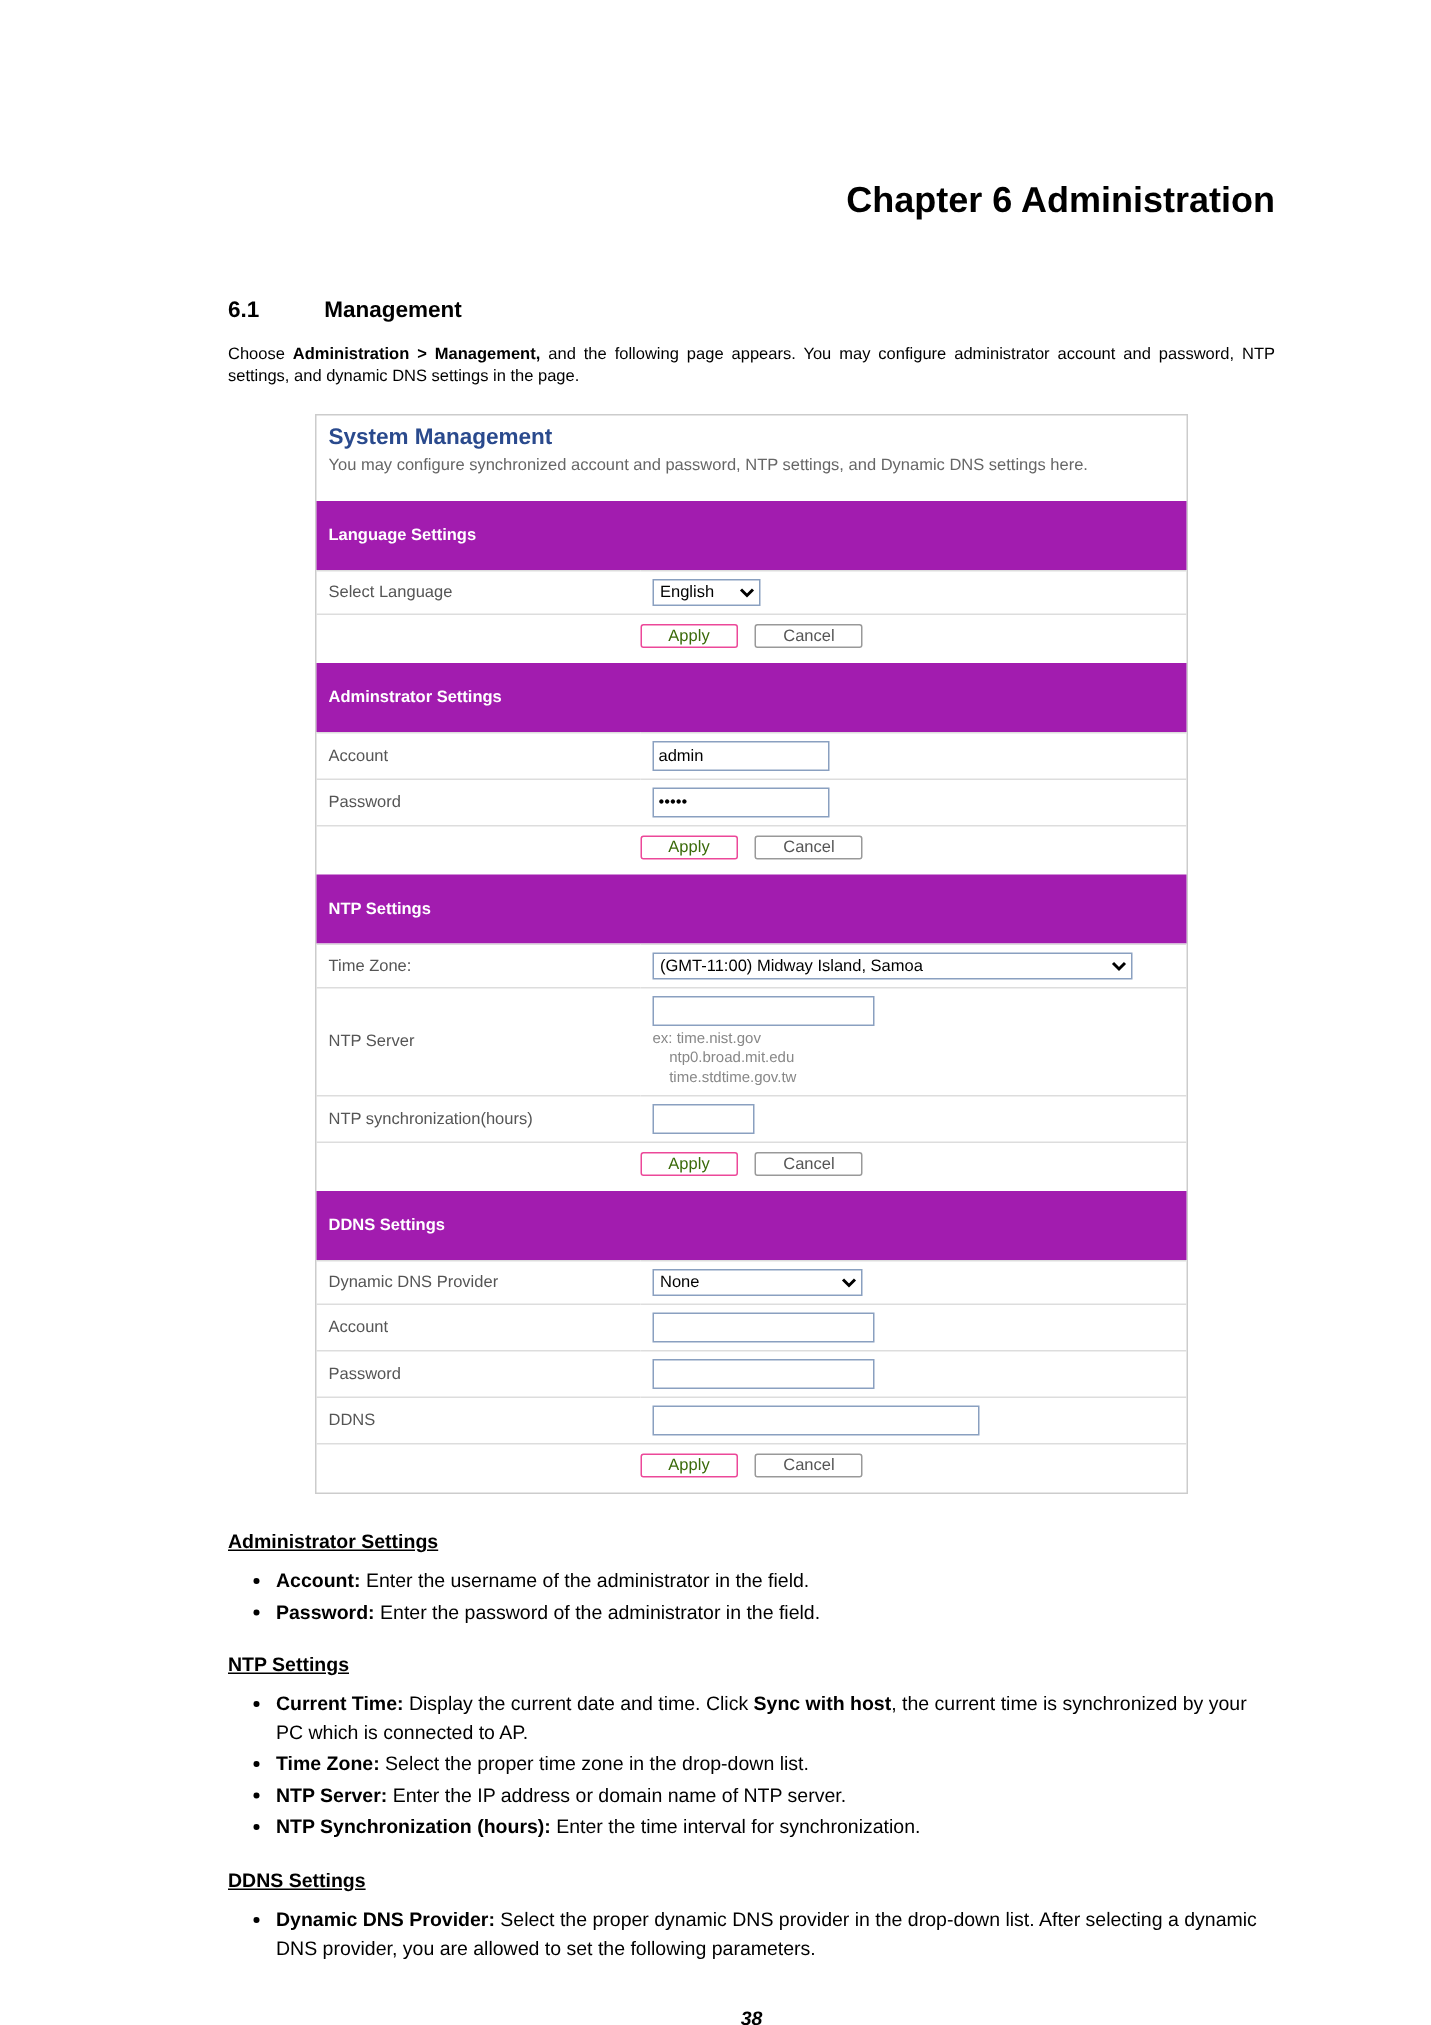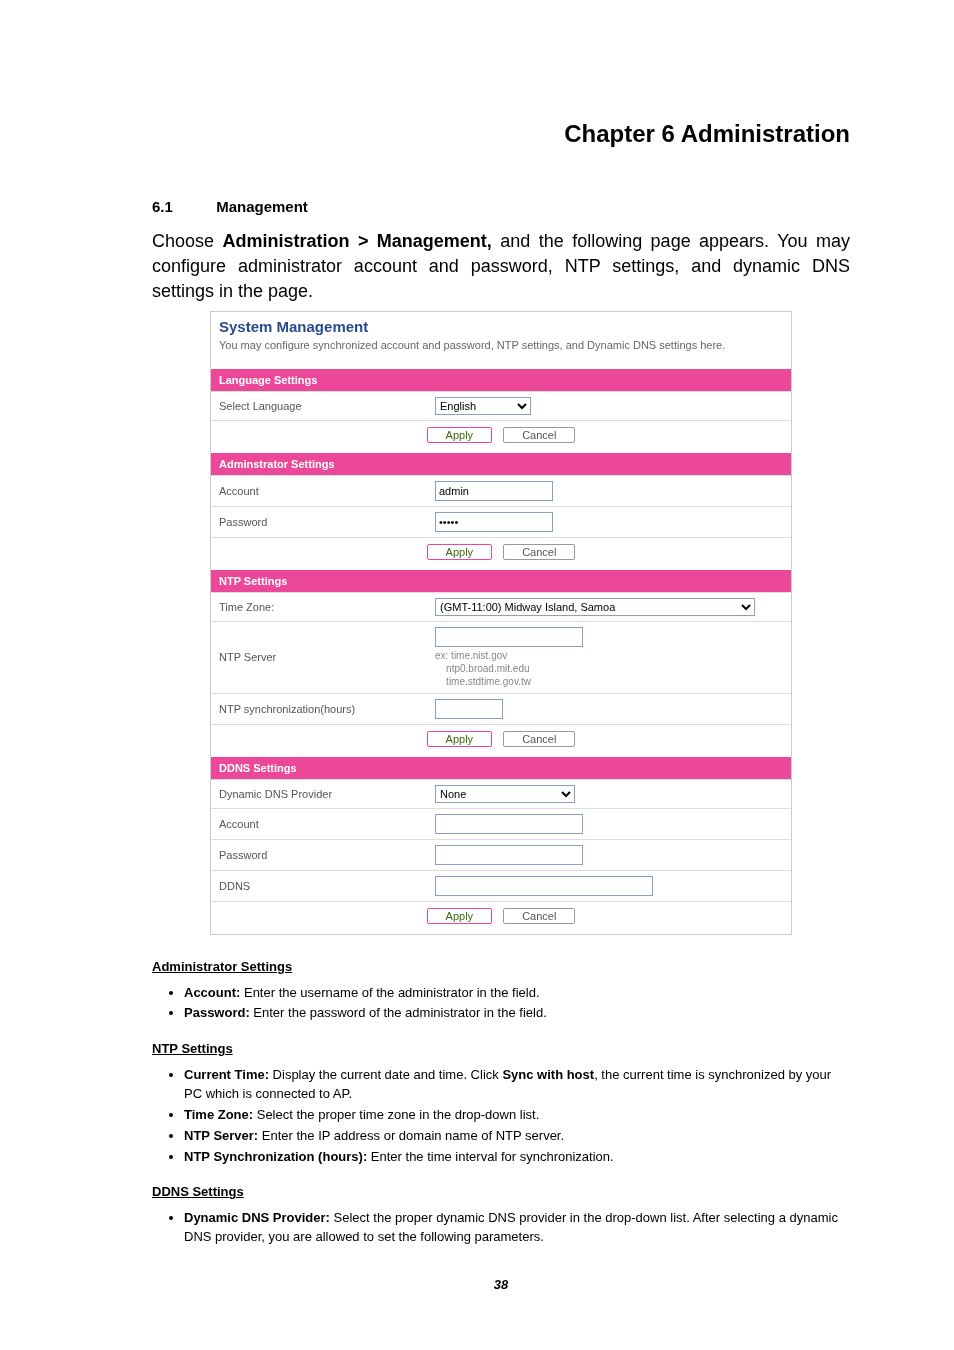--- a/index.html
+++ b/index.html
@@ -23,55 +23,55 @@
     font-size: 15px;
     font-weight: bold;
     color: #000;
     margin-bottom: 14px;
   }
   .section-num {
     display: inline-block;
     width: 60px;
   }
   .bodytext {
-    font-size: 18px;
+    font-size: 11px;
     line-height: 1.4;
     text-align: justify;
     margin: 0 0 2px 0;
   }
   .bodytext .bold {
     font-weight: bold;
   }
   
   .router-ui {
     width: 580px;
-    margin: 6px auto 24px auto;
+    margin: 16px auto 24px auto;
     border: 1px solid #ccc;
     font-family: Tahoma, Arial, sans-serif;
     font-size: 11px;
     color: #444;
     background: #fff;
   }
   .router-header-title {
     color: #2a4a8d;
     font-weight: bold;
     font-size: 15px;
     padding: 6px 8px 2px 8px;
   }
   .router-subdesc {
     padding: 2px 8px 18px 8px;
     color: #666;
     font-size: 11px;
   }
   .section-bar {
-    background: #ec4899;
+    background: #a21caf;
     color: #fff;
     font-weight: bold;
     font-size: 11px;
-    padding: 5px 8px;
+    padding: 17px 8px;
   }
   .router-table {
     width: 100%;
     border-collapse: collapse;
   }
   .router-table td {
     border-top: 1px solid #ddd;
     padding: 5px 8px;
     vertical-align: middle;
     font-size: 11px;
@@ -162,21 +162,21 @@
   <div class="router-ui">
     <div class="router-header-title">System Management</div>
     <div class="router-subdesc">You may configure synchronized account and password, NTP settings, and Dynamic DNS settings here.</div>
 
     <div class="section-bar">Language Settings</div>
     <table class="router-table">
       <tbody>
           <tr>
         <td class="label">Select Language</td>
         <td>
-          <select class="select-input" style="width:96px;">
+          <select class="select-input" style="width:72px;">
             <option>English</option>
           </select>
         </td>
       </tr>
     </tbody>
       </table>
     <div class="btn-row">
       <button class="router-btn">Apply</button>
       <button class="router-btn gray">Cancel</button>
     </div>

